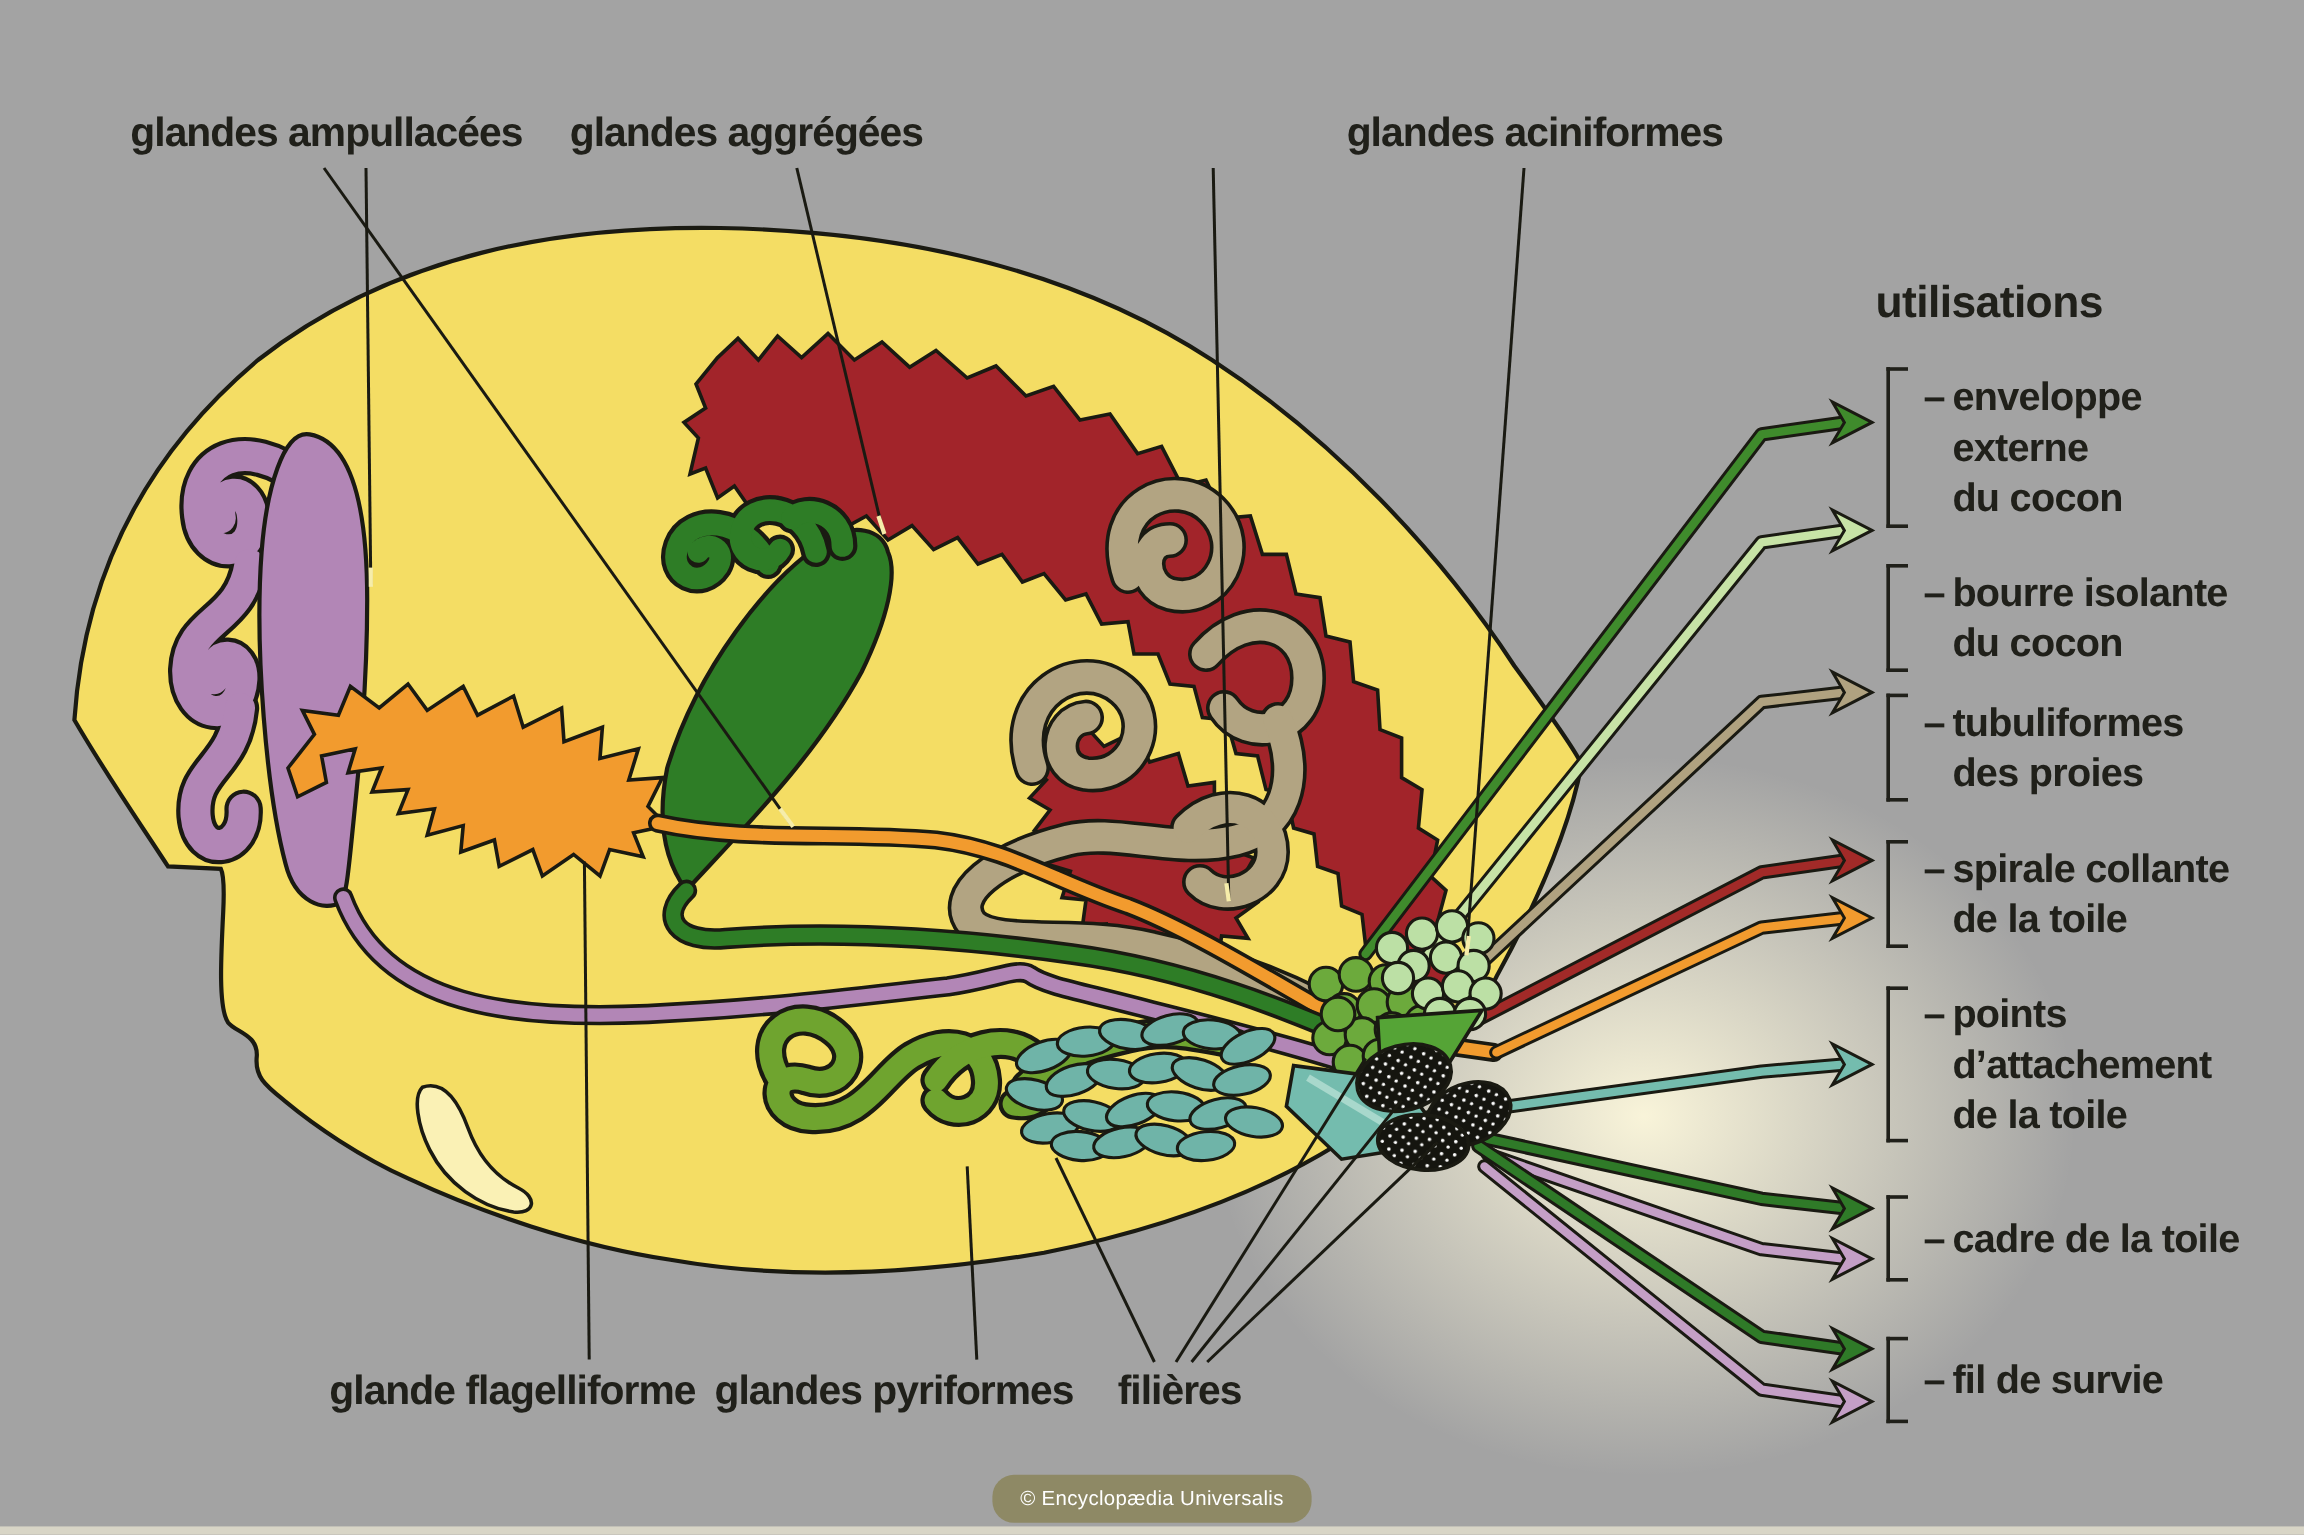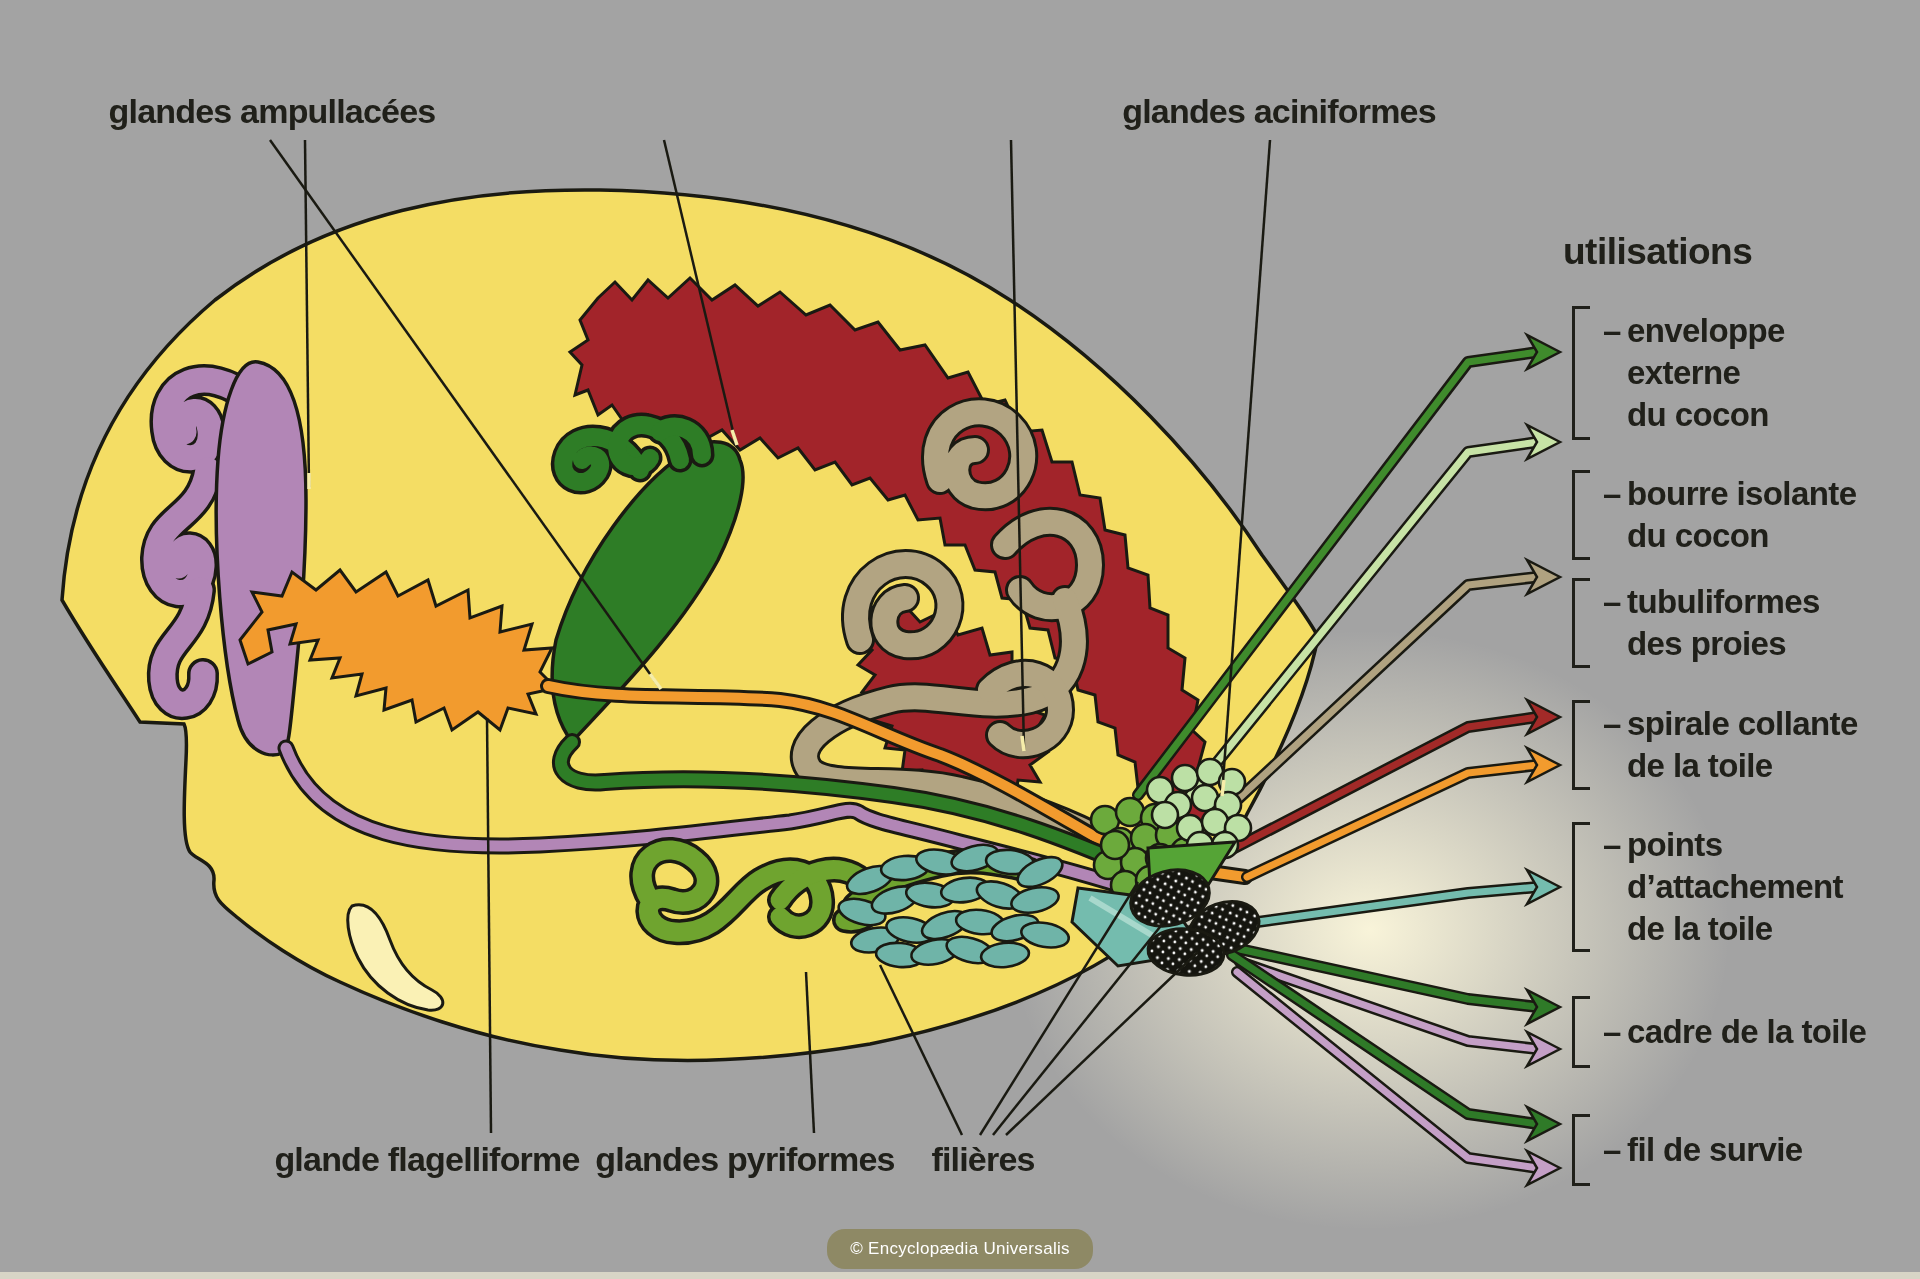--- a/index.html
+++ b/index.html
@@ -319,20 +319,21 @@
   <g stroke="#f6edaa" stroke-width="3.5">
     <line x1="309" y1="473" x2="309" y2="489"></line>
     <line x1="650" y1="674" x2="661" y2="689"></line>
     <line x1="732" y1="430" x2="737" y2="445"></line>
     <line x1="1022" y1="736" x2="1024" y2="751"></line>
     <line x1="1224" y1="780" x2="1222" y2="796"></line>
   </g>
 </svg>
 
 <div class="toplabel" style="left:272px">glandes ampullacées</div>
+<div class="toplabel" style="left:622px">glandes aggrégées</div>
 <div class="toplabel" style="left:1279px">glandes aciniformes</div>
 
 <div class="botlabel" style="left:427px">glande flagelliforme</div>
 <div class="botlabel" style="left:745px">glandes pyriformes</div>
 <div class="botlabel" style="left:983px">filières</div>
 
 <div class="panel-title">utilisations</div>
 
 <div class="uitem" style="top:306px;height:134px">
   <div class="bracket"></div>

